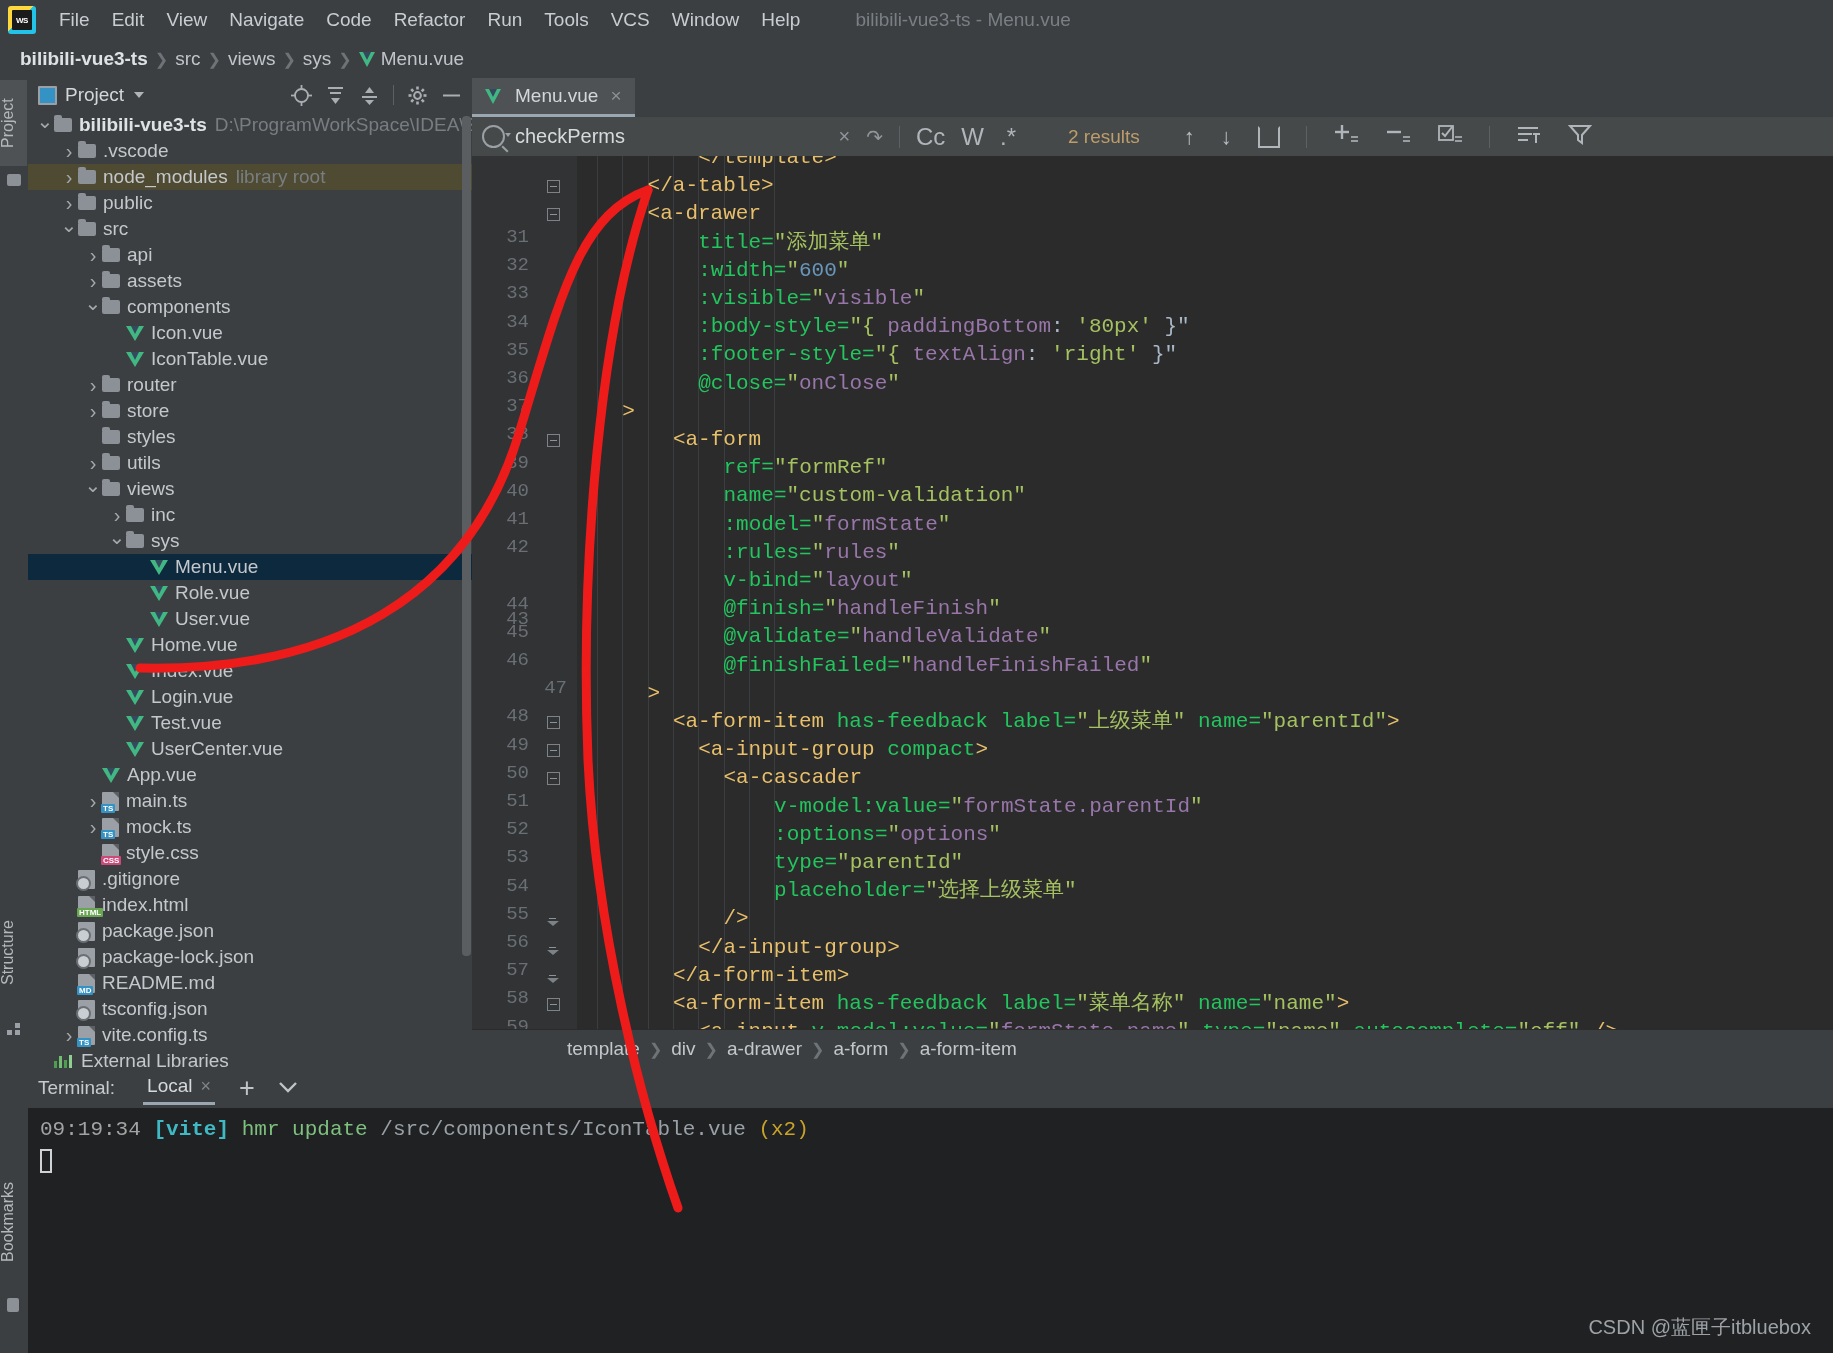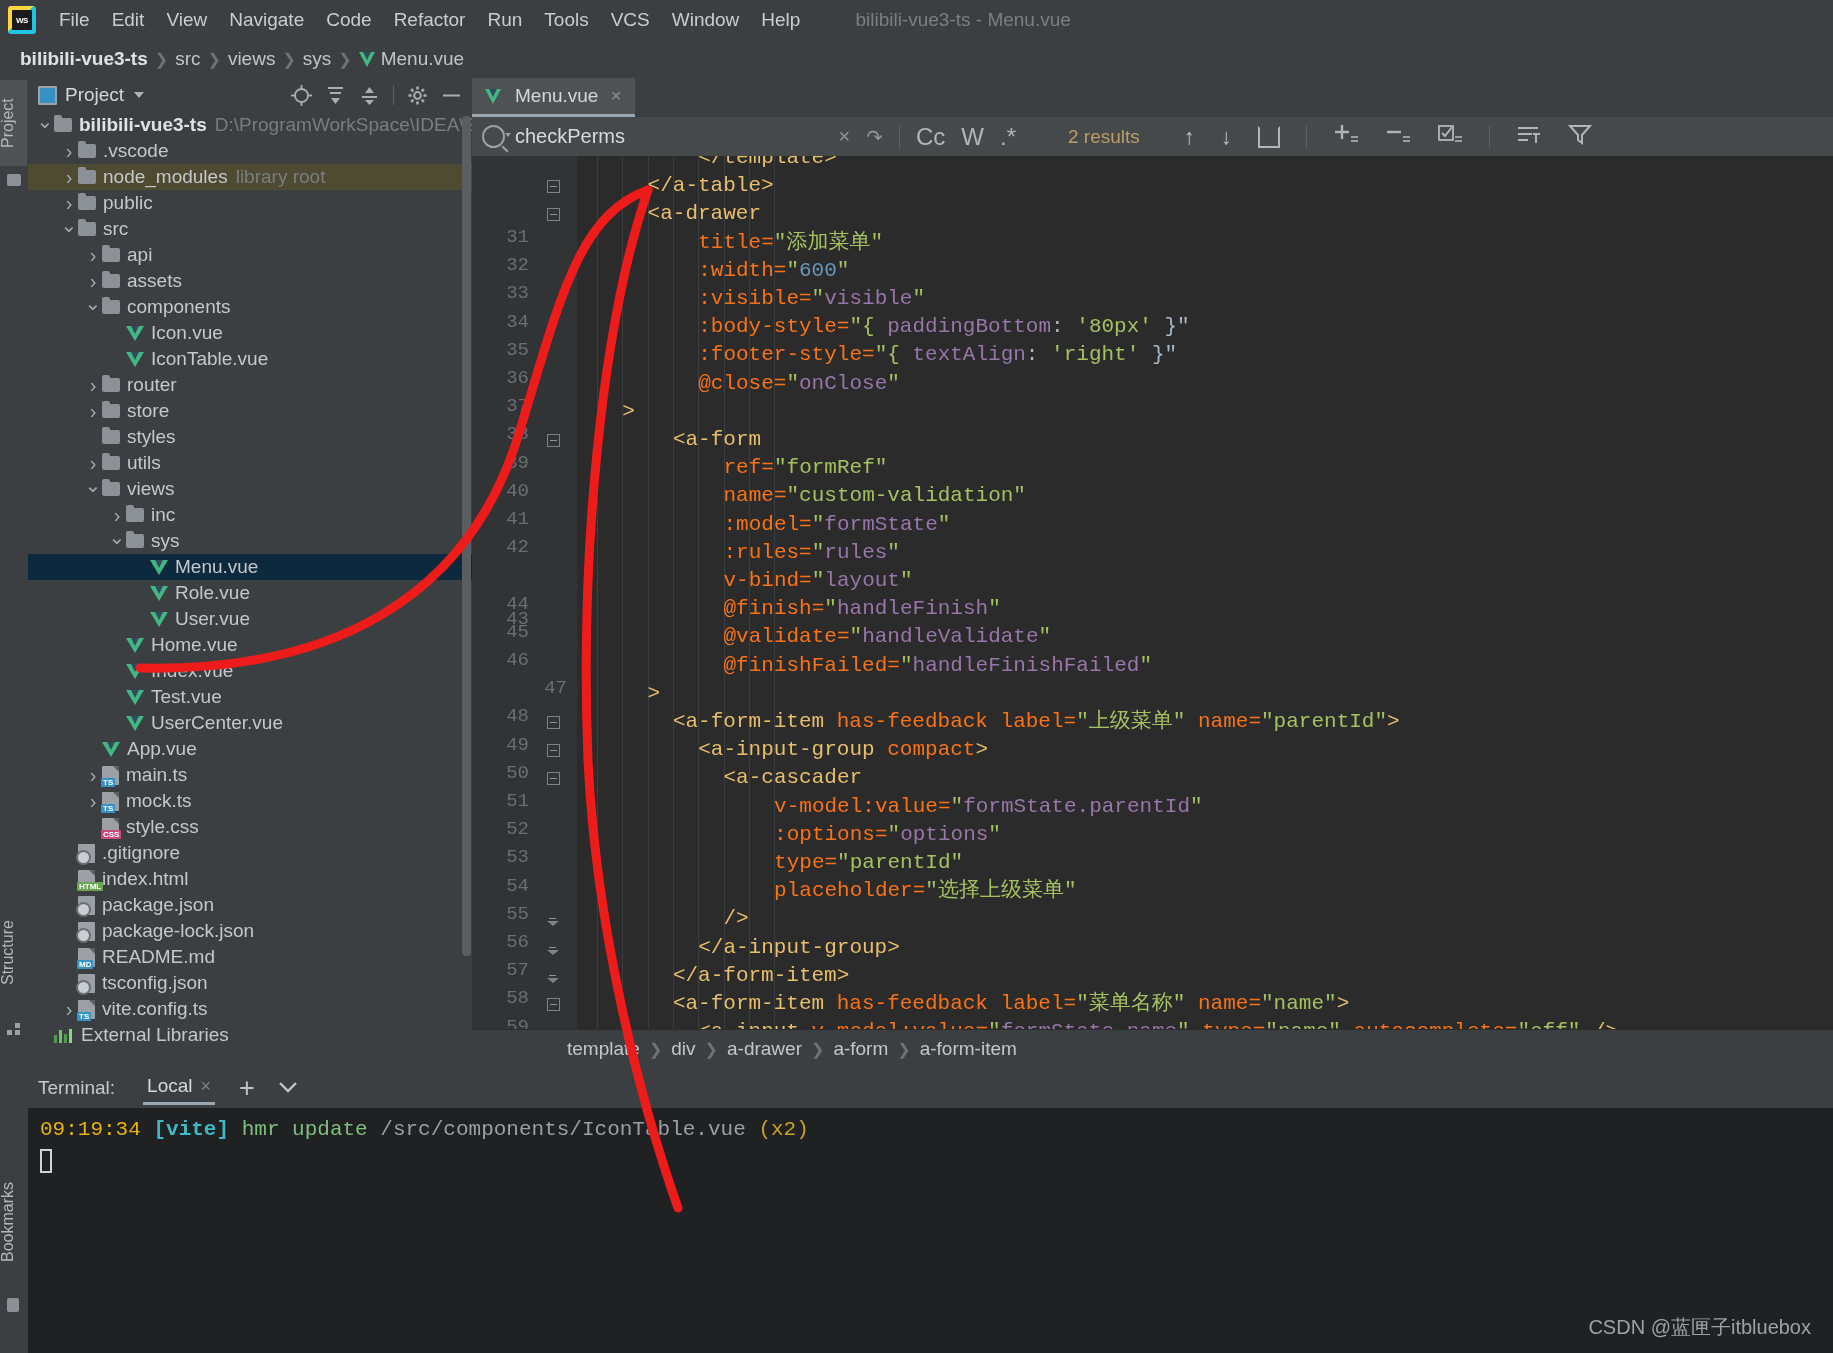--- a/index.html
+++ b/index.html
@@ -223,21 +223,21 @@
     border-left:6px solid transparent;border-right:6px solid transparent;
     border-top:5px solid #7d8287;
   }
   .codelines{
     position:absolute;left:105px;top:0;right:0;bottom:0;
     font-family:"Liberation Mono", monospace;font-size:21px;line-height:28px;
     white-space:pre;color:#a9b7c6;
   }
   .cl{position:absolute;left:20px;height:28px;white-space:pre;}
   .t-tag{color:#e8bf6a;}
-  .t-attr{color:#f97316;}
+  .t-attr{color:#22c55e;}
   .t-str{color:#a5c261;}
   .t-val{color:#9876aa;}
   .t-num{color:#6897bb;}
   .t-plain{color:#a9b7c6;}
   .guide{position:absolute;top:0;bottom:0;width:1px;background:#3b3e40;}
 
   .bcbar{
     position:absolute;left:0;bottom:0;right:0;height:38px;background:#3c3f41;
     display:flex;align-items:center;padding-left:95px;border-top:1px solid #2b2b2b;
   }
@@ -260,21 +260,21 @@
     position:absolute;left:6px;right:6px;bottom:0;height:3px;background:#9aa7b0;
   }
   .termtab .x{color:#81868b;font-size:18px;}
   .plus{font-size:27px;color:#c0c4c8;margin-left:18px;line-height:1;}
   .chev{margin-left:22px;color:#c0c4c8;font-size:19px;}
   .termbody{
     position:absolute;left:0;top:40px;right:0;bottom:0;background:#1f2123;
     font-family:"Liberation Mono", monospace;font-size:21px;padding:10px 0 0 12px;
     box-sizing:border-box;
   }
-  .tm-time{color:#eab308;}
+  .tm-time{color:#a3a3a3;}
   .tm-vite{color:#3fb9c4;font-weight:bold;}
   .tm-cmd{color:#7ec07e;}
   .tm-path{color:#9aa0a5;}
   .tm-x2{color:#c9a227;}
   .caret-blk{
     display:inline-block;width:12px;height:24px;border:2px solid #cfd3d6;
     box-sizing:border-box;margin-top:8px;
   }
   .watermark{
     position:absolute;right:22px;bottom:12px;font-size:20px;color:#9ea2a6;
@@ -517,20 +517,26 @@
           <span class="indent" style="width: 72px;"></span>
           <span class="twist "></span>
           <span class="ficon vue"></span>
           <span class="tlabel">Home.vue</span>
         </div>
         <div class="trow">
           <span class="indent" style="width: 72px;"></span>
           <span class="twist "></span>
           <span class="ficon vue"></span>
           <span class="tlabel">Index.vue</span>
+        </div>
+        <div class="trow">
+          <span class="indent" style="width: 72px;"></span>
+          <span class="twist "></span>
+          <span class="ficon vue"></span>
+          <span class="tlabel">Login.vue</span>
         </div>
         <div class="trow">
           <span class="indent" style="width: 72px;"></span>
           <span class="twist "></span>
           <span class="ficon vue"></span>
           <span class="tlabel">Test.vue</span>
         </div>
         <div class="trow">
           <span class="indent" style="width: 72px;"></span>
           <span class="twist "></span>

